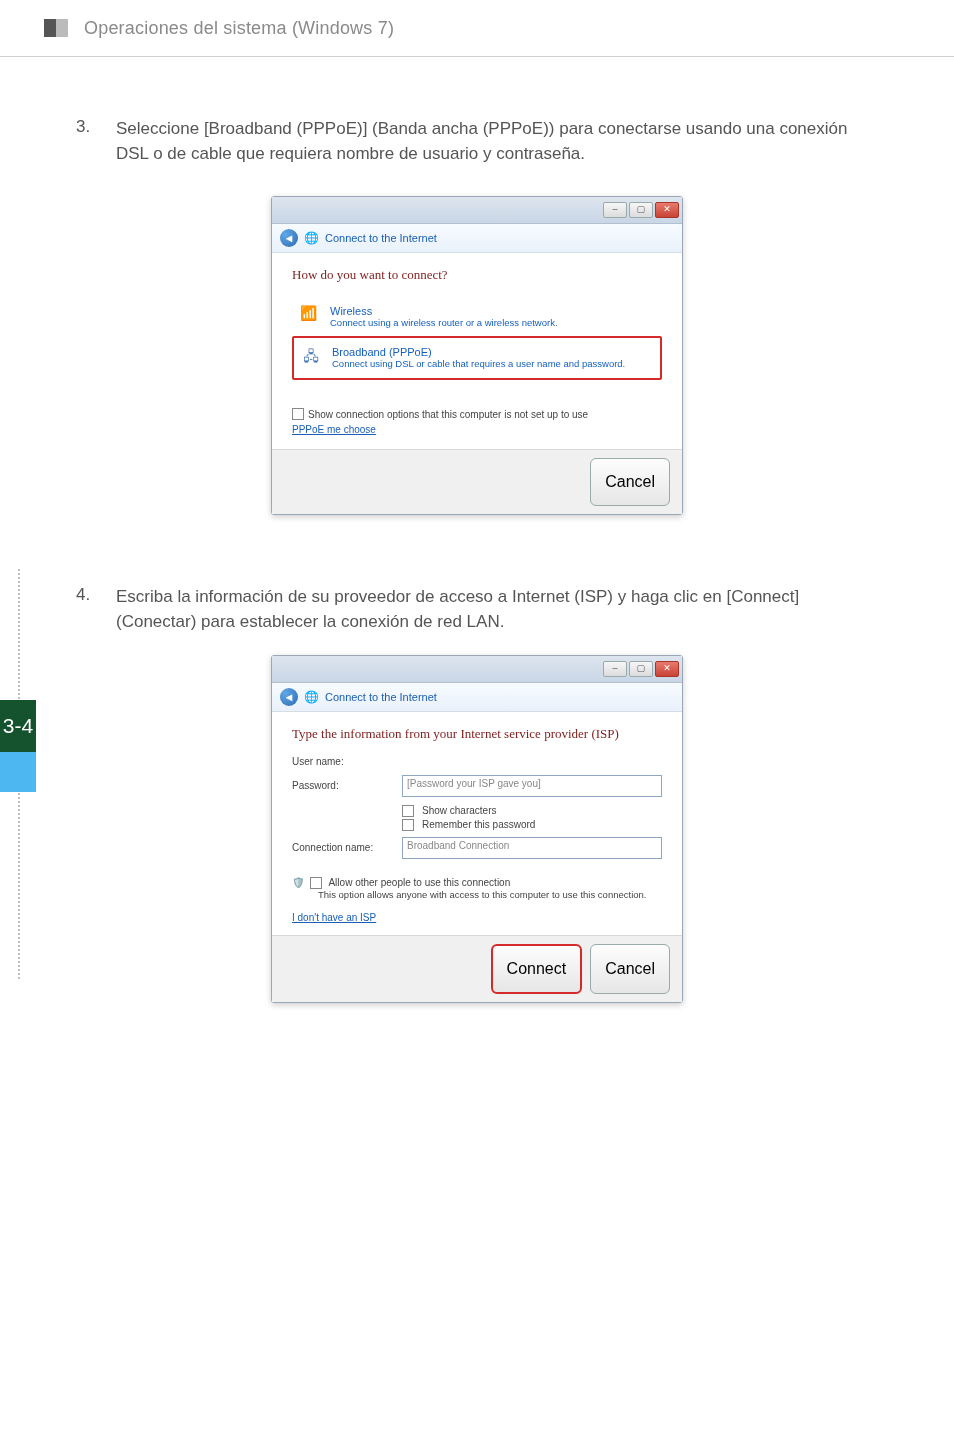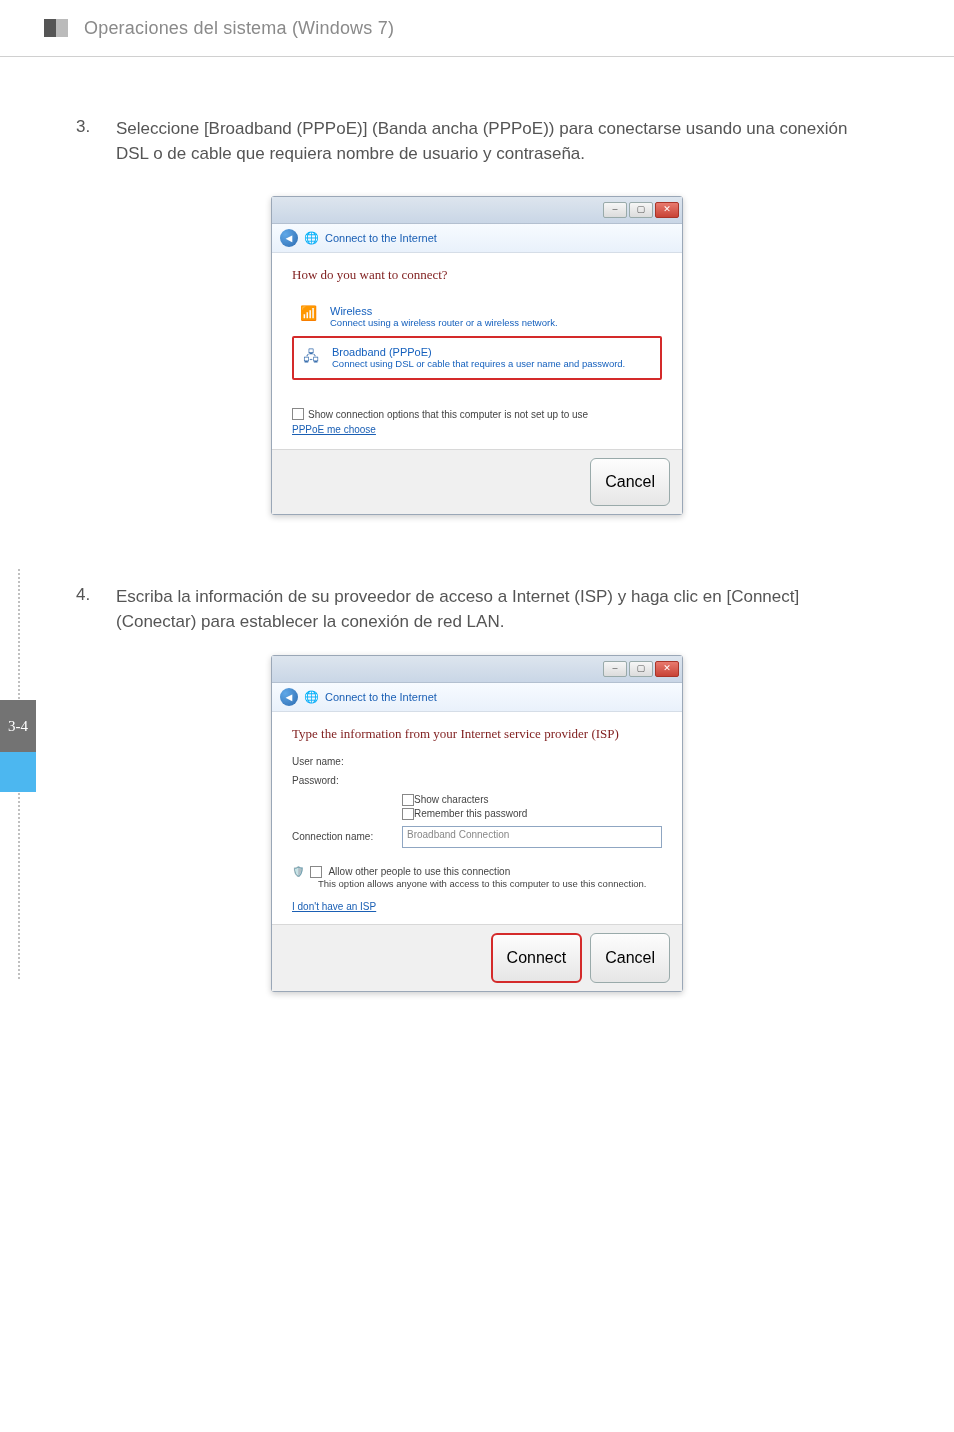--- a/index.html
+++ b/index.html
@@ -124,35 +124,34 @@
   .w7-btn.primary-outline{ border:2px solid #d42a2a; }
 
   
   .form-row{display:flex;align-items:center;margin-bottom:8px;}
   .form-row label{width:110px;font-size:10px;color:#444;}
   .form-row .inp{
     flex:1;border:1px solid #8fa6c2;padding:2px 4px;font-size:10px;color:#888;background:#fff;
     height:16px;
   }
   .form-row .inp.focused{ border:1.5px solid #3c7dd1; color:#666;}
-  .chk{font-size:10px;color:#444;margin-left:110px;display:flex;align-items:center;gap:0;margin-bottom:2px;}
+  .chk{font-size:10px;color:#444;margin-left:110px;display:flex;align-items:center;gap:8px;margin-bottom:2px;}
   .allow-block{margin-top:18px;}
   .allow-row{display:flex;align-items:center;gap:6px;font-size:10px;color:#444;}
   .allow-desc{font-size:9.5px;color:#444;margin-left:26px;}
   .isp-link{ color:#1a5fb4;font-size:10px;text-decoration:underline;display:inline-block;margin-top:12px;margin-bottom:6px;}
 
   
   .side-tab{
     position:absolute;
     left:0; top:700px;
     width:36px;height:52px;
-    background:#737373;color:#fff;
+    background:#14532d;color:#fff;
     display:flex;align-items:center;justify-content:center;
-    font-size:15px;
-    font-family:Liberation Serif, serif;
+    font-size:21px;
   }
   .side-tab-light{
     position:absolute;left:0;top:752px;
     width:36px;height:40px;background:#4cb7f0;
   }
   .dotted-edge{
     position:absolute;left:18px;top:569px;width:0;height:410px;
     border-left:2px dotted #c0c0c0;
   }
   .cb { width:10px;height:10px;border:1px solid #888;display:inline-block;background:#fff;}
@@ -242,20 +241,21 @@
           <span class="bc-text">Connect to the Internet</span>
         </div>
         <div class="win-content">
           <div class="dlg-heading">Type the information from your Internet service provider (ISP)</div>
 
           <div class="form-row">
             <label>User name:</label>
           </div>
           <div class="form-row">
             <label>Password:</label>
+            <div class="inp">[Password your ISP gave you]</div>
           </div>
           <div class="chk">
             <span class="cb"></span>
             <span>Show characters</span>
           </div>
           <div class="chk">
             <span class="cb"></span>
             <span>Remember this password</span>
           </div>
           <div class="form-row" style="margin-top:6px;">

